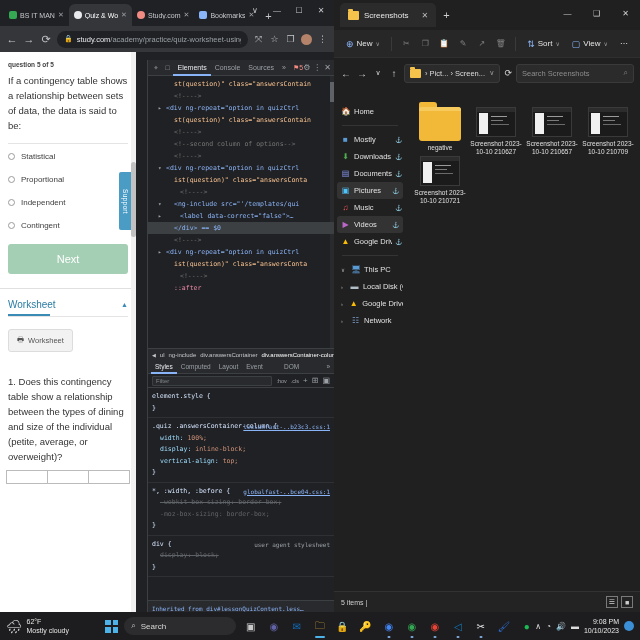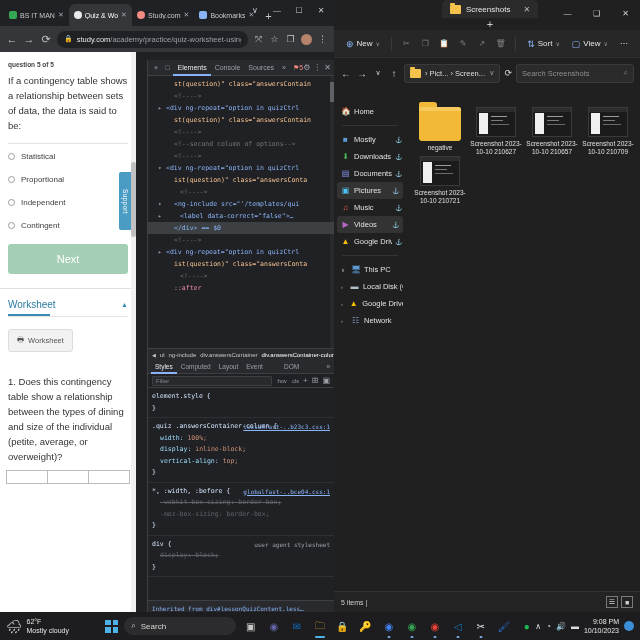--- a/index.html
+++ b/index.html
@@ -101,21 +101,21 @@
   .sel-txt { color:#d2e3fc; }
   .prop { color:#9cdcfe; padding-left:8px; }
   .val { color:#ce9178; }
   .strike { text-decoration:line-through; color:#5f6368; }
   .dim { color:#5f6368; }
   .ua { position:absolute; right:4px; top:3px; color:#9aa0a6; font-size:6px; }
   .inherit-bar { position:absolute; bottom:0; left:0; right:0; height:12px; background:#292a2d; border-top:1px solid #3c4043; font-size:6px; color:#8ab4f8; padding:2px 4px; }
 
   
   .exp-win { position:absolute; left:334px; top:0; width:306px; height:612px; background:#202020; }
-  .exp-title { height:30px; display:flex; align-items:center; padding-left:6px; gap:0; position:relative;flex-direction:column; }
+  .exp-title { height:30px; display:flex; align-items:center; padding-left:6px; gap:0; position:relative; }
   .exp-tab { display:flex; align-items:center; gap:5px; height:24px; padding:0 8px; background:#2b2b2b; border-radius:5px 5px 0 0; font-size:8px; color:#e8e8e8; }
   .folder-ic { width:11px; height:9px; background:#f5c34b; border-radius:1px; position:relative; flex:0 0 auto; }
   .folder-ic:before { content:""; position:absolute; left:0; top:-2px; width:5px; height:2px; background:#f5c34b; border-radius:1px 1px 0 0; }
   .exp-tab .x { color:#b9b9b9; font-size:8px; margin-left:8px; }
   .exp-newtab { color:#cfcfcf; font-size:11px; padding:0 7px; }
   .exp-wc { position:absolute; right:0; top:0; display:flex; }
   .exp-wc span { width:29px; height:26px; display:flex; align-items:center; justify-content:center; color:#d0d0d0; font-size:8px; }
 
   .exp-ribbon { height:28px; background:#272727; display:flex; align-items:center; gap:0; padding:0 6px; border-bottom:1px solid #2f2f2f; }
   .rb-btn { display:flex; align-items:center; gap:3px; padding:3px 6px; font-size:8px; color:#e3e3e3; border-radius:3px; }

